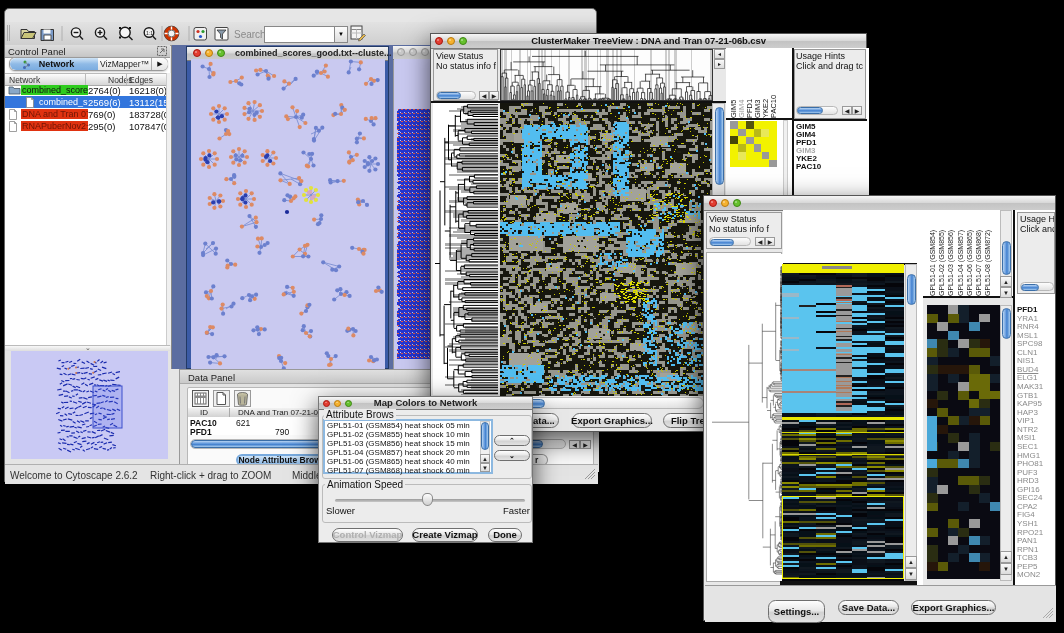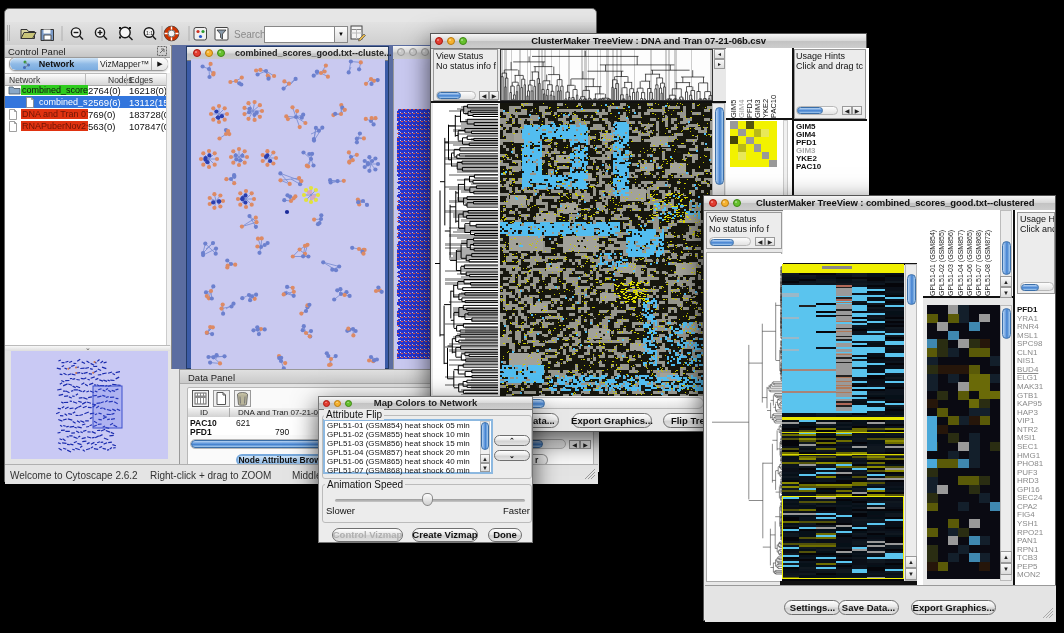--- a/index.html
+++ b/index.html
@@ -104,21 +104,21 @@
         <path d="M6.5 0.5v2h2" fill="none" stroke="#888" stroke-width="0.8"></path>
       </svg>
       <div class="abs" style="left:16px;top:64px;font:9px 'Liberation Sans',sans-serif;color:#701505;background:#e03210;white-space:nowrap;padding:0 1px;width:65px;overflow:hidden">DNA and Tran 07</div>
       <div style="position:absolute;left:83px;top:64px;font:9.5px 'Liberation Sans',sans-serif;color:#111;white-space:nowrap;">769(0)</div>
       <div style="position:absolute;left:124px;top:64px;font:9.5px 'Liberation Sans',sans-serif;color:#111;white-space:nowrap;">183728(0)</div>
       <svg class="abs" style="left:3px;top:76px" width="10" height="11">
         <path d="M1.5 10.5V0.5h5l2 2v8z" fill="#fff" stroke="#888" stroke-width="0.8"></path>
         <path d="M6.5 0.5v2h2" fill="none" stroke="#888" stroke-width="0.8"></path>
       </svg>
       <div class="abs" style="left:16px;top:76px;font:9px 'Liberation Sans',sans-serif;color:#701505;background:#e03210;white-space:nowrap;padding:0 1px;width:65px;overflow:hidden">RNAPuberNov2+l</div>
-      <div style="position:absolute;left:83px;top:76px;font:9.5px 'Liberation Sans',sans-serif;color:#111;white-space:nowrap;">563(0)</div>
+      <div style="position:absolute;left:83px;top:76px;font:9.5px 'Liberation Sans',sans-serif;color:#111;white-space:nowrap;">295(0)</div>
       <div style="position:absolute;left:124px;top:76px;font:9.5px 'Liberation Sans',sans-serif;color:#111;white-space:nowrap;">107847(0)</div>
       <div class="abs" style="left:161px;top:28px;width:4px;height:272px;background:#f0f0f0;border-left:1px solid #ccc"></div>
       <div class="abs" style="left:0;top:300px;width:165px;height:6px;background:linear-gradient(#f8f8f8,#d8d8d8);border-top:1px solid #bbb;border-bottom:1px solid #aaa"></div>
       <div style="position:absolute;left:80px;top:299px;font:7px 'Liberation Sans',sans-serif;color:#555;white-space:nowrap;">⌄</div>
       <div class="abs" style="left:0;top:306px;width:165px;height:113px;background:#e4e4e4"></div>
     </div>
     <div style="position:absolute;left:6px;top:342px;line-height:0"><svg width="157" height="108" viewBox="0 0 157 108">
         <rect width="157" height="108" fill="#c9c9f4"></rect>
         <path d="M47.4 10L49.9 9M50.5 11.6L53.5 11.7M54.4 11.3L57.4 10.2M58.2 11.5L61.1 10.2M62.5 12.3L65.3 12.5M66.2 10.3L69.2 8.3M70.7 10.9L74 12.5M75.5 10.1L78.4 11.8M79.6 12.4L83.1 14.2M83.5 10.9L85.5 12.2M86.3 10.4L88.5 8.5M89.5 11.9L92 10.1M92.6 11.8L95.6 11.2M45.8 17.1L49.9 18.1M50.7 15.7L53 14.4M53.5 17L56 18.1M57.3 17.8L59.6 16.5M60.2 15.4L63.7 14.3M65 16.5L68 16M69.3 17.5L73.6 17.1M74.3 17.3L77.9 16.5M79.1 17.7L81.7 18.4M82.3 15.5L86.2 15.3M86.8 18L90.1 19.5M91 16.1L95.3 17.6M48.7 23.1L51.4 23.6M52.5 22.2L55.6 23.8M56.7 24L60.4 22.8M60.9 23.1L64.5 24M65.1 22.1L69.2 21.7M70.2 22L72.2 22.7M72.7 22.4L76.6 21.3M77.8 22.7L81 23.2M82.2 21.7L86.1 19.8M86.8 24L90.3 23.7M91.2 22.9L95.6 22M97.1 22.3L101.1 21M101.5 22.4L103.9 23.8M104.7 21.6L109 20.6M50.3 29.4L53.3 31.1M54.2 29.6L58.4 29.5M58.9 27.6L61.1 27.5M61.4 28.4L64.2 27.7M65.4 28.5L68.8 29M69.8 27.4L72.9 27.8M73.2 27.9L75.3 26.8M76.5 28.2L78.9 29M79.7 27.3L83.7 25.9M84.4 28.6L87.3 27.4M88.3 28.9L92 30.1M92.4 29.1L96.1 30.4M96.6 29.2L98.8 29.8M99.3 29.1L103.5 29.5M104.7 27.9L108.2 26.1M48.8 33.2L51.2 31.7M52.1 34.9L56.5 32.9M57.3 33L61 34.2M61.6 35.1L64.7 36.6M65.1 35.3L69.1 36.7M70.4 33.6L73.3 31.8M74.1 33.2L76.8 35M78.2 33.6L82.2 32.1M83 33.8L85.2 34.2M85.9 33.7L88.7 35M89 34.5L93.1 34.7M94.2 35.3L96.3 34.4M97 35.4L100.3 34.3M101.2 33.3L105.7 33.9M106.2 34L109.6 34.3M46.2 39L50.5 38.2M52 40.2L54.6 40M54.9 40L58.5 41.8M60 40.3L62.2 39.6M62.6 38.8L66.9 38.8M67.5 39.1L70.9 40.5M71.7 40.9L74.2 39.4M75.4 41L78.1 40M79.1 40L82.8 41.5M83.8 40.1L86.4 40.8M87.2 38.7L90.5 37.7M91.7 39.1L94.5 40.2M94.9 38.7L97 37.4M97.3 39.3L100.1 41M100.7 39.4L104.1 40.3M104.5 38.9L107.4 38.1M47.7 44.4L52.1 43.3M53.1 45.4L57.2 44.9M57.9 45.9L60.8 47M61.1 45L63.6 45.4M64.8 44.3L67 42.8M67.8 47.2L71.5 46.7M72.3 46.6L76.5 48.2M77.1 46.7L80.9 45.8M81.5 45L85.8 44.3M86.3 46.2L90.4 45.1M91.3 44.4L94.4 45.3M94.8 46.5L97.7 45.6M99 46.4L103.2 46.1M104.6 47.3L107.4 47.7M50.2 51L52.5 52.1M52.9 51.5L57.2 51.4M58.7 50.2L60.9 50.4M62 50.7L66.1 52.2M67.2 50.2L70.7 51.4M71.2 53.1L74.9 51.1M75.7 51L80 52.3M81.3 53.1L85.1 53.9M85.5 52.4L89.6 51.9M90 51.7L92.7 50.7M94.2 50.9L96.6 49.4M97.7 50.9L101.8 50.4M103.2 50.8L106.7 52.7M46.8 57.4L50 57.9M50.8 56.9L53.2 55.4M54.1 57.7L57.6 56M58.6 57.6L62.5 57M63.8 58.3L66.8 56.3M67.2 56.2L70.3 54.9M71.8 56.8L75.7 55.3M76.9 56.4L80.6 56.6M81.7 56.2L83.9 54.3M85.2 56.9L88 55.1M89.1 57.5L91.7 56.9M92.4 56.9L94.5 58.5M95.9 58.5L100.2 59.7M101.3 58.1L104.8 59.9M105.8 58.1L109.2 59.5M45.1 62.7L48.6 61.2M49 64.6L52.3 64.8M53.6 62.7L56.1 64.5M57.2 62.6L61 63.3M61.7 62.2L64.2 60.9M64.6 64.3L67.6 64.5M68.3 64.5L72 63.5M73.4 62.8L77.8 61M78.9 62.8L83.2 62.1M83.8 63.7L86.1 62.8M87.5 62.1L90.6 62.8M92 64.6L94.4 65.3M95.6 63.3L99.9 63.5M100.4 63.4L103.4 62.4M47.3 68.5L51.4 70.1M52 69L55.6 68.2M56.8 67.9L61.3 69.1M61.7 70.4L64.6 72.2M66 69.7L68.9 71.6M69.3 69.7L73.3 71.4M74.2 69.8L77.8 69.8M78.9 67.6L81.5 66.5M83 70.2L86 72M87.4 68.4L90.8 68.8M92 67.6L95.8 65.8M96.2 68.7L98.8 68.2M100 68.4L103.9 67.7M49.1 74.3L51.2 75.6M52.2 74.5L54.7 75.3M55.2 75.8L57.8 75.4M58.6 76.2L63.1 75.4M63.4 76.2L65.8 77M66.4 75.9L70.7 76.8M71 74L74.3 73M75.1 76L78.1 75.5M78.6 74.7L81 73.8M82.3 75.5L85.8 74.2M86.8 73.4L90.6 73M91.7 76.2L94 75M94.5 76.3L98.2 77.3M99.1 73.9L102 72.2M102.5 74L106.1 76M46.5 82L49.5 81.3M50 79.4L53.8 79.2M54.4 80.4L58.8 80.4M60.3 82.1L63.9 81.8M65.2 79.9L68.3 81.8M69.4 80.8L71.7 81.6M72.2 80.4L75.4 79.2M76.5 80.9L79.7 81M80.8 80.6L84.7 82.4M86.1 79.5L89.3 79.4M90 80L94.2 78.3M94.8 79.5L99 81.1M99.8 81.4L103.1 82.8M48.5 87.8L51 88.8M51.6 87.8L54.5 89.7M55.7 85.6L57.8 86M58.3 84.9L61.6 84.8M62.5 85.9L66.6 87.5M67.2 86.3L69.2 84.9M70.7 87.7L74.7 86.6M76.1 85.7L80.3 87M81.1 86.9L83.6 86.3M84.2 86.8L87.8 84.9M88.2 85.2L91.5 83.6M92.9 87L97.3 88.7M98.4 84.9L102.7 84.4M47 91.7L49.7 92.6M51.1 91.9L55.5 92.3M56 93.4L58.8 93.6M59.2 93.1L62.4 93.8M62.8 91.7L65.8 90.5M66.4 92.4L70.5 93.6M71.3 90.7L75.4 90.1M75.9 92.9L78.6 91.6M79.9 93.3L83.4 91.4M83.8 93.7L85.8 93.5M86.2 91.8L88.9 90.8M89.6 91.4L92.2 91.2M92.6 93.1L96.1 91.8M97.2 91.7L100.9 91.2M101.4 93.6L104.9 94.7M47.6 97.3L50.8 99.2M52.2 97.2L55.3 98.2M56.2 99.1L60 101M61.3 98.2L63.8 99M64.3 97.3L68.8 98.7M69.1 96.5L71.3 94.9M71.7 98.7L73.9 100.4M75.1 98.8L79.2 97.5M79.9 97L82.1 95.8M82.9 97.6L87.2 98.3M88.3 96.6L91.1 95.5M91.6 97.4L94.9 98.1M96 99.1L98.2 98.7M98.8 97.9L100.9 96.4M102.1 97L104.6 96.7" stroke="#1b2cae" stroke-width="1.2" fill="none"></path>
         <circle cx="83.5" cy="10.9" r="1" fill="#d0784e"></circle>
@@ -748,21 +748,20 @@
     <div style="position:absolute;left:4px;top:364.5px;width:110px;height:9px;border-radius:4.5px;background:linear-gradient(#b8d4f2,#5e96dc 45%,#3f7ecd 55%,#a8cdf0);border:0.5px solid #3a6ea8;box-sizing:border-box"></div>
     <div style="position:absolute;left:66px;top:379px;width:62px;height:15px;border-radius:7.5px;border:1px solid #6f6f6f;background:linear-gradient(#fefefe,#e8e8e8 45%,#d2d2d2 55%,#e2e2e2);box-sizing:border-box;display:flex;align-items:center;justify-content:center;font:bold 9.5px/15px 'Liberation Sans',sans-serif;color:#111;white-space:nowrap">Save Data...</div>
     <div style="position:absolute;left:141px;top:379px;width:80px;height:15px;border-radius:7.5px;border:1px solid #6f6f6f;background:linear-gradient(#fefefe,#e8e8e8 45%,#d2d2d2 55%,#e2e2e2);box-sizing:border-box;display:flex;align-items:center;justify-content:center;font:bold 9.5px/15px 'Liberation Sans',sans-serif;color:#111;white-space:nowrap">Export Graphics...</div>
     <div style="position:absolute;left:232px;top:379px;width:76px;height:15px;border-radius:7.5px;border:1px solid #6f6f6f;background:linear-gradient(#fefefe,#e8e8e8 45%,#d2d2d2 55%,#e2e2e2);box-sizing:border-box;display:flex;align-items:center;justify-content:center;font:bold 9.5px/15px 'Liberation Sans',sans-serif;color:#111;white-space:nowrap">Flip Tree Nod</div>
   </div>
 <div class="win" style="left:703px;top:195px;width:353px;height:426px;background:#e8e8e8;border:1px solid #555;box-sizing:border-box">
     <div class="titlebar abs" style="left:0;top:0;width:100%;height:14px">
       <span style="position:absolute;left:5px;top:3px;width:8px;height:8px;border-radius:50%;background:radial-gradient(circle at 35% 30%, #fff5 18%, transparent 20%),#e33e32;border:0.5px solid #a81810;box-sizing:border-box"></span>
       <span style="position:absolute;left:17px;top:3px;width:8px;height:8px;border-radius:50%;background:radial-gradient(circle at 35% 30%, #fff5 18%, transparent 20%),#f6b22e;border:0.5px solid #b87b10;box-sizing:border-box"></span>
       <span style="position:absolute;left:29px;top:3px;width:8px;height:8px;border-radius:50%;background:radial-gradient(circle at 35% 30%, #fff5 18%, transparent 20%),#66c12e;border:0.5px solid #3e8714;box-sizing:border-box"></span>
-      <div style="position:absolute;left:52px;top:0;font:bold 9.5px/14px 'Liberation Sans',sans-serif;color:#111;letter-spacing:-0.1px;white-space:nowrap">ClusterMaker TreeView : combined_scores_good.txt--clustered</div>
     </div>
     <div class="abs" style="left:2px;top:16px;width:76px;height:37px;background:#ececec;border:1px solid #999;box-sizing:border-box">
       <div style="position:absolute;left:2px;top:1px;font:9px 'Liberation Sans',sans-serif;color:#111;white-space:nowrap;">View Status</div>
       <div style="position:absolute;left:2px;top:11px;font:9px 'Liberation Sans',sans-serif;color:#111;white-space:nowrap;">No status info f</div>
       <div style="position:absolute;left:2px;top:24px;width:42px;height:9px;border-radius:4.5px;background:linear-gradient(#fdfdfd,#e2e2e2);border:1px solid #b8b8b8;box-sizing:border-box"></div>
       <div style="position:absolute;left:3px;top:25.5px;width:24px;height:7px;border-radius:3.5px;background:linear-gradient(#b8d4f2,#5e96dc 45%,#3f7ecd 55%,#a8cdf0);border:0.5px solid #3a6ea8;box-sizing:border-box"></div>
       <div style="position:absolute;left:48px;top:24px;width:10px;height:9px;border:1px solid #9a9a9a;background:linear-gradient(#fafafa,#dcdcdc);box-sizing:border-box;display:flex;align-items:center;justify-content:center;font:6px 'Liberation Sans',sans-serif;color:#222">◀</div>
       <div style="position:absolute;left:58px;top:24px;width:10px;height:9px;border:1px solid #9a9a9a;background:linear-gradient(#fafafa,#dcdcdc);box-sizing:border-box;display:flex;align-items:center;justify-content:center;font:6px 'Liberation Sans',sans-serif;color:#222">▶</div>
     </div>
     <div class="abs" style="left:2px;top:56px;width:76px;height:330px;background:#fff;border:1px solid #aaa;box-sizing:border-box"></div>
@@ -865,35 +864,35 @@
     <div style="position:absolute;left:313px;top:357.24px;font:8px 'Liberation Sans',sans-serif;color:#8a8a8a;white-space:nowrap;">TCB3</div>
     <div style="position:absolute;left:313px;top:365.8px;font:8px 'Liberation Sans',sans-serif;color:#8a8a8a;white-space:nowrap;">PEP5</div>
     <div style="position:absolute;left:313px;top:374.36px;font:8px 'Liberation Sans',sans-serif;color:#8a8a8a;white-space:nowrap;">MON2</div>
     <div class="abs" style="left:313px;top:16px;width:38px;height:82px;background:#ececec;border:1px solid #999;box-sizing:border-box;overflow:hidden">
       <div style="position:absolute;left:2px;top:1px;font:9px 'Liberation Sans',sans-serif;color:#111;white-space:nowrap;">Usage Hi</div>
       <div style="position:absolute;left:2px;top:11px;font:9px 'Liberation Sans',sans-serif;color:#111;white-space:nowrap;">Click and</div>
       <div style="position:absolute;left:2px;top:69px;width:34px;height:9px;border-radius:4.5px;background:linear-gradient(#fdfdfd,#e2e2e2);border:1px solid #b8b8b8;box-sizing:border-box"></div>
       <div style="position:absolute;left:3px;top:70.5px;width:18px;height:7px;border-radius:3.5px;background:linear-gradient(#b8d4f2,#5e96dc 45%,#3f7ecd 55%,#a8cdf0);border:0.5px solid #3a6ea8;box-sizing:border-box"></div>
     </div>
     <div class="abs" style="left:1px;top:389px;width:351px;height:36px;background:#e4e4e4;border-top:1px solid #999"></div>
-    <div style="position:absolute;left:80px;top:404px;width:57px;height:15px;border-radius:7.5px;border:1px solid #6f6f6f;background:linear-gradient(#fefefe,#e8e8e8 45%,#d2d2d2 55%,#e2e2e2);box-sizing:border-box;display:flex;align-items:center;justify-content:center;font:bold 9.5px/15px 'Liberation Sans',sans-serif;color:#111;white-space:nowrap">Settings...</div>
+    <div style="position:absolute;left:64px;top:404px;width:57px;height:23px;border-radius:7.5px;border:1px solid #6f6f6f;background:linear-gradient(#fefefe,#e8e8e8 45%,#d2d2d2 55%,#e2e2e2);box-sizing:border-box;display:flex;align-items:center;justify-content:center;font:bold 9.5px/15px 'Liberation Sans',sans-serif;color:#111;white-space:nowrap">Settings...</div>
     <div style="position:absolute;left:134px;top:404px;width:61px;height:15px;border-radius:7.5px;border:1px solid #6f6f6f;background:linear-gradient(#fefefe,#e8e8e8 45%,#d2d2d2 55%,#e2e2e2);box-sizing:border-box;display:flex;align-items:center;justify-content:center;font:bold 9.5px/15px 'Liberation Sans',sans-serif;color:#111;white-space:nowrap">Save Data...</div>
     <div style="position:absolute;left:207px;top:404px;width:85px;height:15px;border-radius:7.5px;border:1px solid #6f6f6f;background:linear-gradient(#fefefe,#e8e8e8 45%,#d2d2d2 55%,#e2e2e2);box-sizing:border-box;display:flex;align-items:center;justify-content:center;font:bold 9.5px/15px 'Liberation Sans',sans-serif;color:#111;white-space:nowrap">Export Graphics...</div>
     <svg class="abs" style="left:337px;top:410px" width="14" height="14">
       <path d="M2 12L12 2M5 12l7-7M8 12l4-4" stroke="#aaa" fill="none"></path>
     </svg>
   </div>
 <div class="win" style="left:318px;top:396px;width:215px;height:147px;background:#ececec;border:1px solid #777;box-sizing:border-box">
     <div class="titlebar abs" style="left:0;top:0;width:100%;height:12px">
       <span style="position:absolute;left:4px;top:2.5px;width:7.0px;height:7.0px;border-radius:50%;background:radial-gradient(circle at 35% 30%, #fff5 18%, transparent 20%),#e33e32;border:0.5px solid #a81810;box-sizing:border-box"></span>
       <span style="position:absolute;left:15.0px;top:2.5px;width:7.0px;height:7.0px;border-radius:50%;background:radial-gradient(circle at 35% 30%, #fff5 18%, transparent 20%),#f6b22e;border:0.5px solid #b87b10;box-sizing:border-box"></span>
       <span style="position:absolute;left:26.0px;top:2.5px;width:7.0px;height:7.0px;border-radius:50%;background:radial-gradient(circle at 35% 30%, #fff5 18%, transparent 20%),#66c12e;border:0.5px solid #3e8714;box-sizing:border-box"></span>
       <div style="text-align:center;font:bold 9.5px/12px 'Liberation Sans',sans-serif;color:#222">Map Colors to Network</div>
     </div>
-    <div style="position:absolute;left:5px;top:12px;font:10px 'Liberation Sans',sans-serif;color:#111;white-space:nowrap;background:#ececec;padding:0 2px;z-index:3">Attribute Flip</div>
+    <div style="position:absolute;left:5px;top:12px;font:10px 'Liberation Sans',sans-serif;color:#111;white-space:nowrap;background:#ececec;padding:0 2px;z-index:3">Attribute Brows</div>
     <div class="abs" style="left:3px;top:18px;width:208px;height:62px;border:1px solid #bbb;border-radius:3px"></div>
     <div class="abs" style="left:4px;top:22px;width:170px;height:55px;background:#fff;border:2px solid #8cb8e0;box-sizing:border-box"></div>
     <div style="position:absolute;left:8px;top:24px;font:8px 'Liberation Sans',sans-serif;color:#111;white-space:nowrap;">GPL51-01 (GSM854) heat shock 05 min</div>
     <div style="position:absolute;left:8px;top:33px;font:8px 'Liberation Sans',sans-serif;color:#111;white-space:nowrap;">GPL51-02 (GSM855) heat shock 10 min</div>
     <div style="position:absolute;left:8px;top:42px;font:8px 'Liberation Sans',sans-serif;color:#111;white-space:nowrap;">GPL51-03 (GSM856) heat shock 15 min</div>
     <div style="position:absolute;left:8px;top:51px;font:8px 'Liberation Sans',sans-serif;color:#111;white-space:nowrap;">GPL51-04 (GSM857) heat shock 20 min</div>
     <div style="position:absolute;left:8px;top:60px;font:8px 'Liberation Sans',sans-serif;color:#111;white-space:nowrap;">GPL51-06 (GSM865) heat shock 40 min</div>
     <div style="position:absolute;left:8px;top:69px;font:8px 'Liberation Sans',sans-serif;color:#111;white-space:nowrap;">GPL51-07 (GSM868) heat shock 60 min</div>
     <div class="abs" style="left:161px;top:24px;width:10px;height:51px;background:#f0f0f0;border:1px solid #ccc;box-sizing:border-box"></div>
     <div style="position:absolute;left:162px;top:25px;width:8px;height:28px;border-radius:4.0px;background:linear-gradient(90deg,#b8d4f2,#5e96dc 45%,#3f7ecd 55%,#a8cdf0);border:0.5px solid #3a6ea8;box-sizing:border-box"></div>

